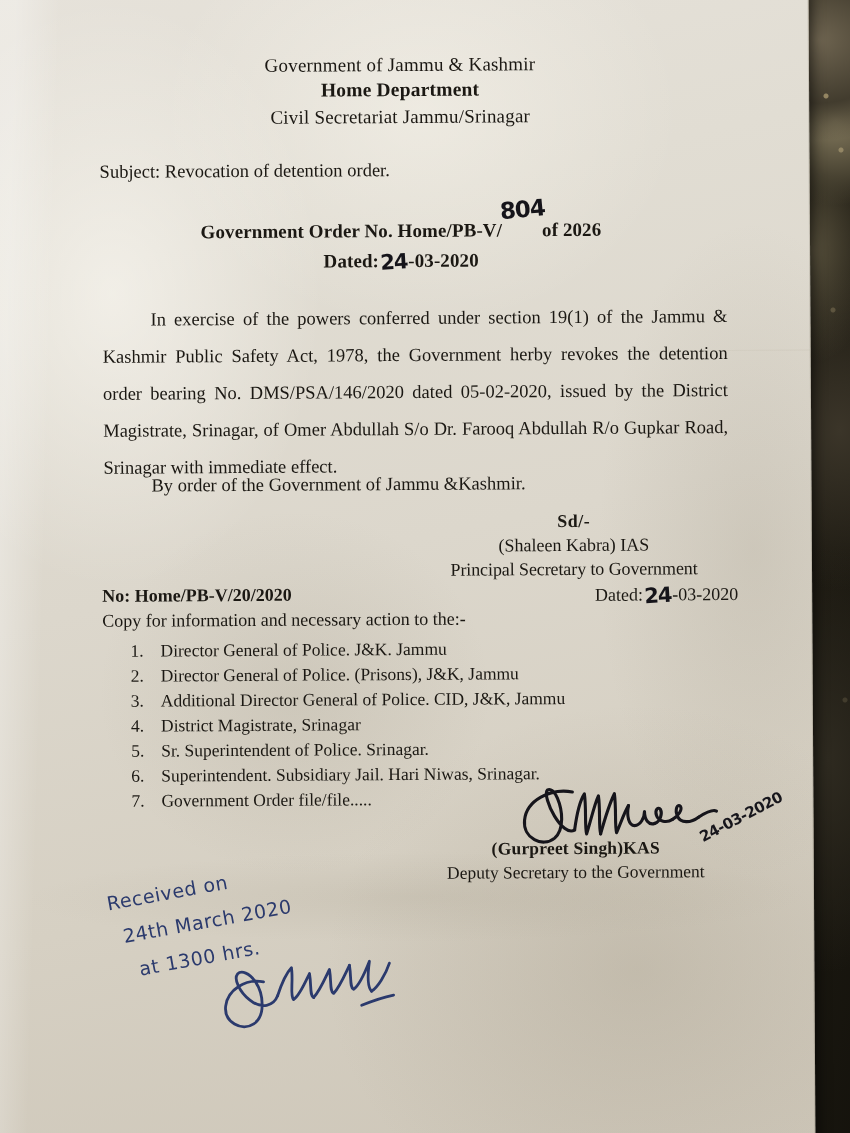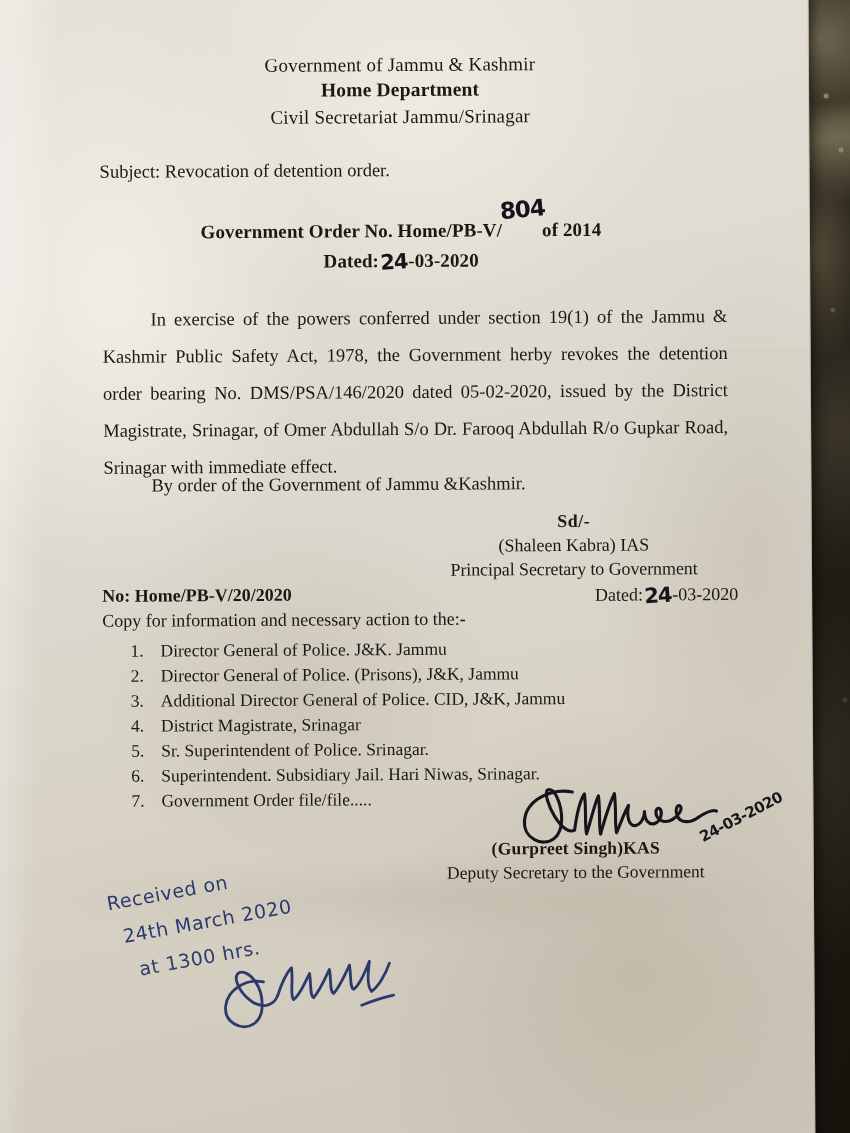--- a/index.html
+++ b/index.html
@@ -248,21 +248,21 @@
       <div class="ctr" style="position:absolute; left:0; top:60px; width:818px;">
         <div class="hdr-line">Government of Jammu &amp; Kashmir</div>
         <div class="hdr-line bold">Home Department</div>
         <div class="hdr-line">Civil Secretariat Jammu/Srinagar</div>
       </div>
 
       <div class="subject">Subject: Revocation of detention order.</div>
 
       <div class="ctr" style="position:absolute; left:0; top:228px; width:818px;">
         <div class="ordno">
-          <span>Government Order No. Home/PB-V/</span><span style="display:inline-block;width:40px"></span><span>of 2014</span>
+          <span>Government Order No. Home/PB-V/</span><span style="display:inline-block;width:40px"></span><span>of 2026</span>
         </div>
         <div class="ordno" style="margin-top:6px">
           <span>Dated:</span><span class="hand hand-date-1">24</span><span>-03-2020</span>
         </div>
       </div>
 
       <div class="hand hand-no">804</div>
 
       <div class="body-p">In exercise of the powers conferred under section 19(1) of the Jammu &amp; Kashmir Public Safety Act, 1978, the Government herby revokes the detention order bearing No. DMS/PSA/146/2020 dated 05-02-2020, issued by the District Magistrate, Srinagar, of Omer Abdullah S/o Dr. Farooq Abdullah R/o Gupkar Road, Srinagar with immediate effect.</div>
       <div class="body-p2">By order of the Government of Jammu &amp;Kashmir.</div>

